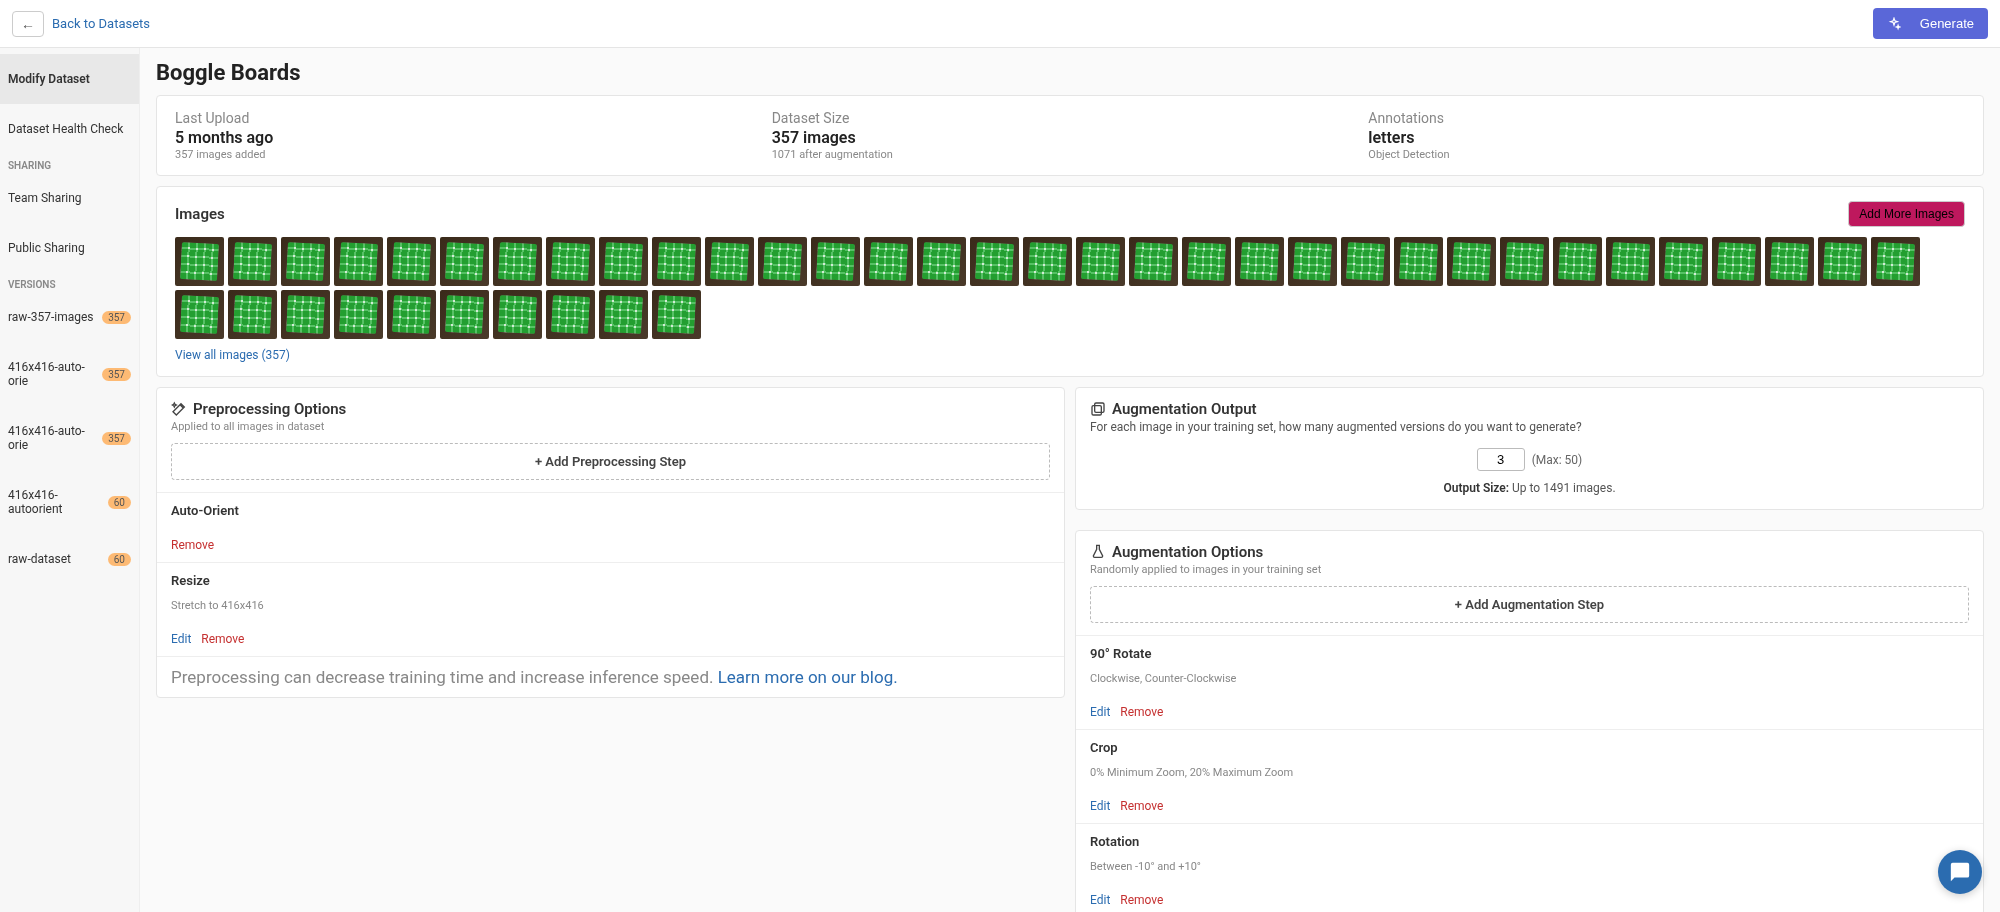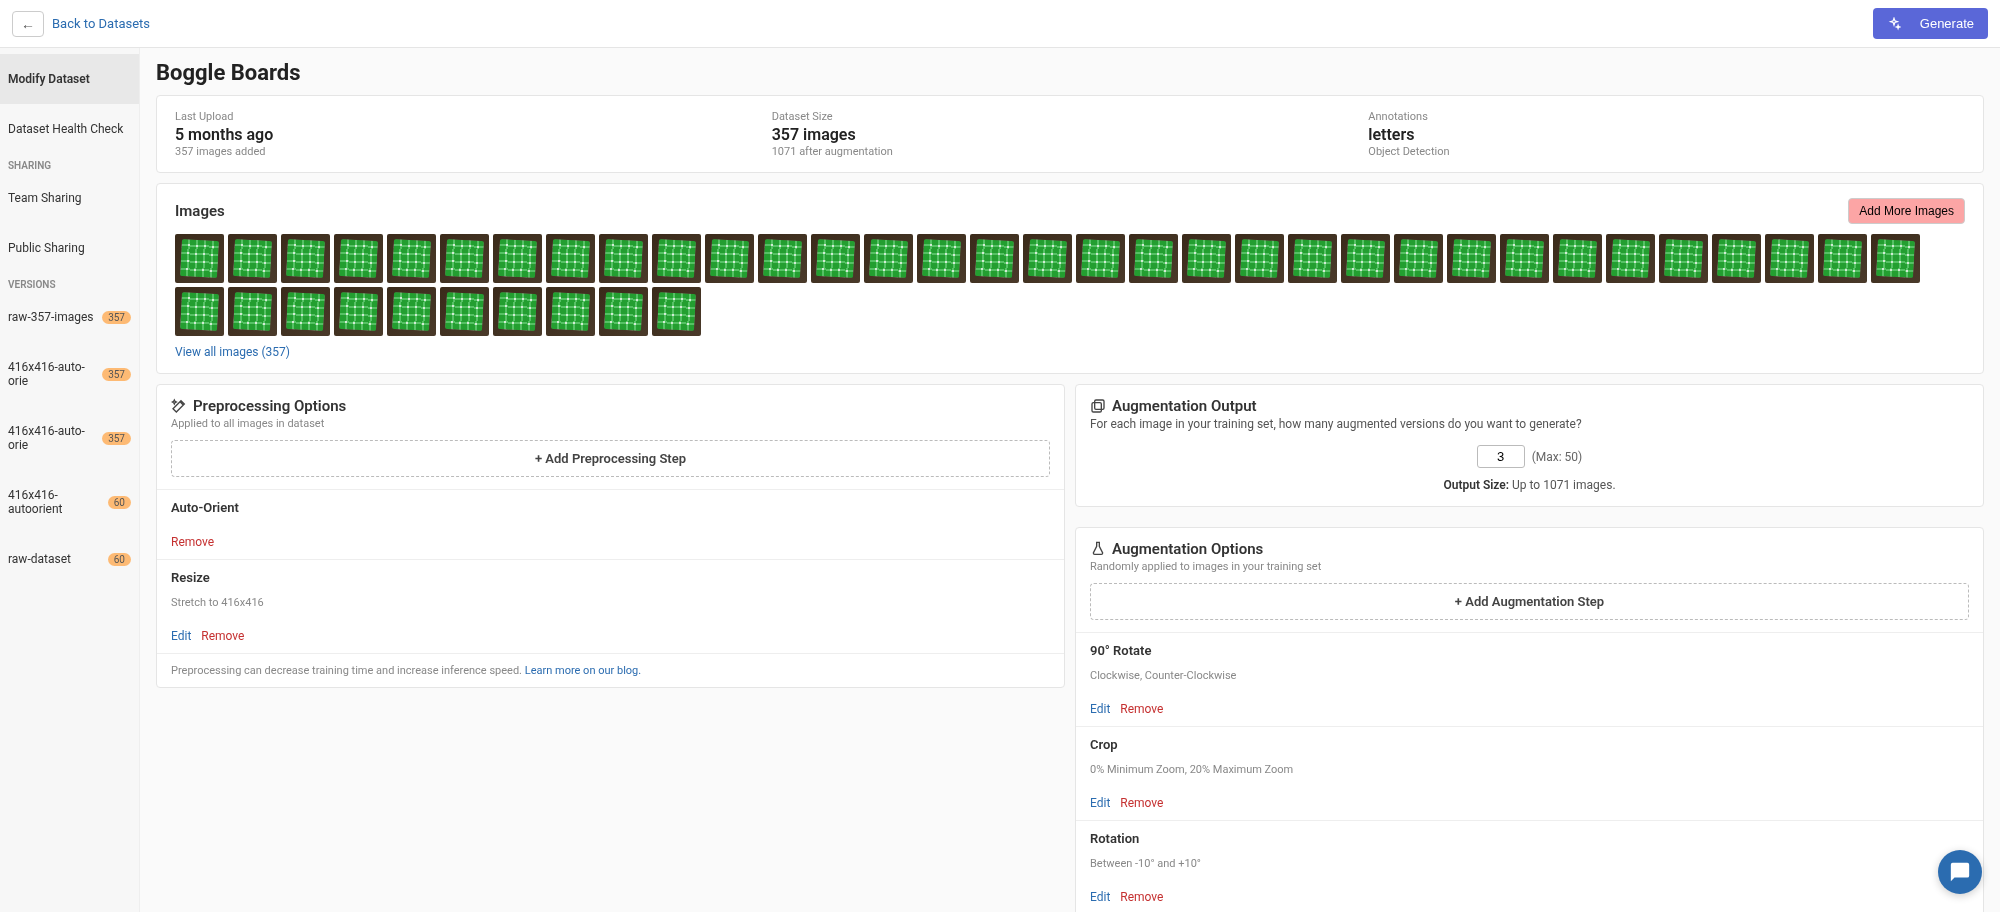--- a/index.html
+++ b/index.html
@@ -19,28 +19,28 @@
 .sidebar-item.active { background: #e8e8e8; font-weight: 600; }
 .sidebar-heading { font-size: 10px; font-weight: 600; color: #888; padding: 6px 8px 2px; text-transform: uppercase; }
 .badge { background: #fdba74; border-radius: 10px; padding: 1px 6px; font-size: 10px; color: #555; }
 
 .main { flex: 1; padding: 12px 16px; background: #fafafa; }
 .page-title { font-size: 22px; font-weight: 700; margin-bottom: 10px; color: #222; }
 
 .card { background: #fff; border: 1px solid #e5e5e5; border-radius: 4px; margin-bottom: 10px; }
 .stats-row { display: flex; padding: 14px 18px; }
 .stat { flex: 1; }
-.stat-label { font-size: 11px; color: #888; }
+.stat-label { font-size: 14px; color: #888; }
 .stat-value { font-size: 16px; font-weight: 600; color: #222; margin-top: 2px; }
 .stat-sub { font-size: 11px; color: #888; margin-top: 1px; }
 
 .images-card { padding: 14px 18px; }
 .images-header { display: flex; justify-content: space-between; align-items: center; margin-bottom: 10px; }
 .section-title { font-size: 15px; font-weight: 600; }
-.add-images-btn { border: 1px solid #ccc; background: #fca5a5; border-radius: 4px; padding: 5px 10px; font-size: 12px; cursor: pointer; }
+.add-images-btn { border: 1px solid #ccc; background: #be185d; border-radius: 4px; padding: 5px 10px; font-size: 12px; cursor: pointer; }
 .thumbs { display: flex; flex-wrap: wrap; gap: 4px; margin-bottom: 8px; }
 .thumb { width: 49px; height: 49px; background: linear-gradient(135deg, #3a2a1a 0%, #4a3a2a 100%); border-radius: 2px; position: relative; overflow: hidden; }
 .thumb::after { content: ""; position: absolute; inset: 6px; background: repeating-linear-gradient(0deg, #5fc96f 0 6px, #e8f5e9 6px 8px), repeating-linear-gradient(90deg, #5fc96f 0 6px, #e8f5e9 6px 8px); background-blend-mode: multiply; transform: rotate(3deg); border-radius: 2px; }
 .view-all { color: #2b6cb0; font-size: 12px; cursor: pointer; }
 
 .two-col { display: flex; gap: 10px; }
 .col { flex: 1; display: flex; flex-direction: column; gap: 10px; }
 
 .panel-header { display: flex; align-items: center; gap: 6px; padding: 12px 14px 2px; }
 .panel-header svg { width: 16px; height: 16px; }
@@ -49,21 +49,21 @@
 
 .dashed-btn { margin: 0 14px 12px; border: 1px dashed #bbb; background: #fff; border-radius: 4px; padding: 10px; text-align: center; font-size: 13px; font-weight: 600; cursor: pointer; color: #444; }
 
 .step { padding: 10px 14px; border-top: 1px solid #eee; }
 .step-name { font-size: 13px; font-weight: 600; color: #333; }
 .step-desc { font-size: 11px; color: #888; margin-top: 11px; }
 .step-actions { margin-top: 20px; font-size: 12px; }
 .edit-link { color: #2b6cb0; cursor: pointer; margin-right: 10px; }
 .remove-link { color: #c53030; cursor: pointer; }
 
-.footer-note { padding: 10px 14px; border-top: 1px solid #eee; font-size: 11px; color: #888; }
+.footer-note { padding: 10px 14px; border-top: 1px solid #eee; font-size: 17px; color: #888; }
 .footer-note a { color: #2b6cb0; cursor: pointer; }
 
 .aug-output-body { padding: 0 14px 14px; font-size: 12px; color: #555; }
 .aug-input-row { text-align: center; margin-top: 14px; }
 .aug-input { width: 48px; border: 1px solid #bbb; border-radius: 3px; padding: 3px 5px; text-align: center; font-size: 13px; }
 .max-label { font-size: 12px; color: #666; margin-left: 4px; }
 .output-size { text-align: center; margin-top: 10px; font-size: 12px; }
 .output-size strong { font-weight: 600; color: #333; }
 
 .chat-fab { position: fixed; bottom: 18px; right: 18px; width: 44px; height: 44px; border-radius: 50%; background: #2b6cb0; display: flex; align-items: center; justify-content: center; cursor: pointer; box-shadow: 0 2px 8px rgba(0,0,0,0.2); }
@@ -234,21 +234,21 @@
               </svg>
             <span class="panel-title">Augmentation Output</span>
           </div>
           <div class="aug-output-body">
             <div>For each image in your training set, how many augmented versions do you want to generate?</div>
             <div class="aug-input-row">
               <input class="aug-input" value="3" style="">
               <span class="max-label">(Max: 50)</span>
             </div>
             <div class="output-size">
-              <strong>Output Size:</strong><span> Up to 1071 images.</span>
+              <strong>Output Size:</strong><span> Up to 1491 images.</span>
             </div>
           </div>
         </div>
 
         <div class="card">
           <div class="panel-header">
             <svg viewBox="0 0 24 24" fill="none" stroke="#444" stroke-width="2">
                 <path d="M9 2h6M10 2v6l-5 10a2 2 0 002 2h10a2 2 0 002-2l-5-10V2"></path>
               </svg>
             <span class="panel-title">Augmentation Options</span>

